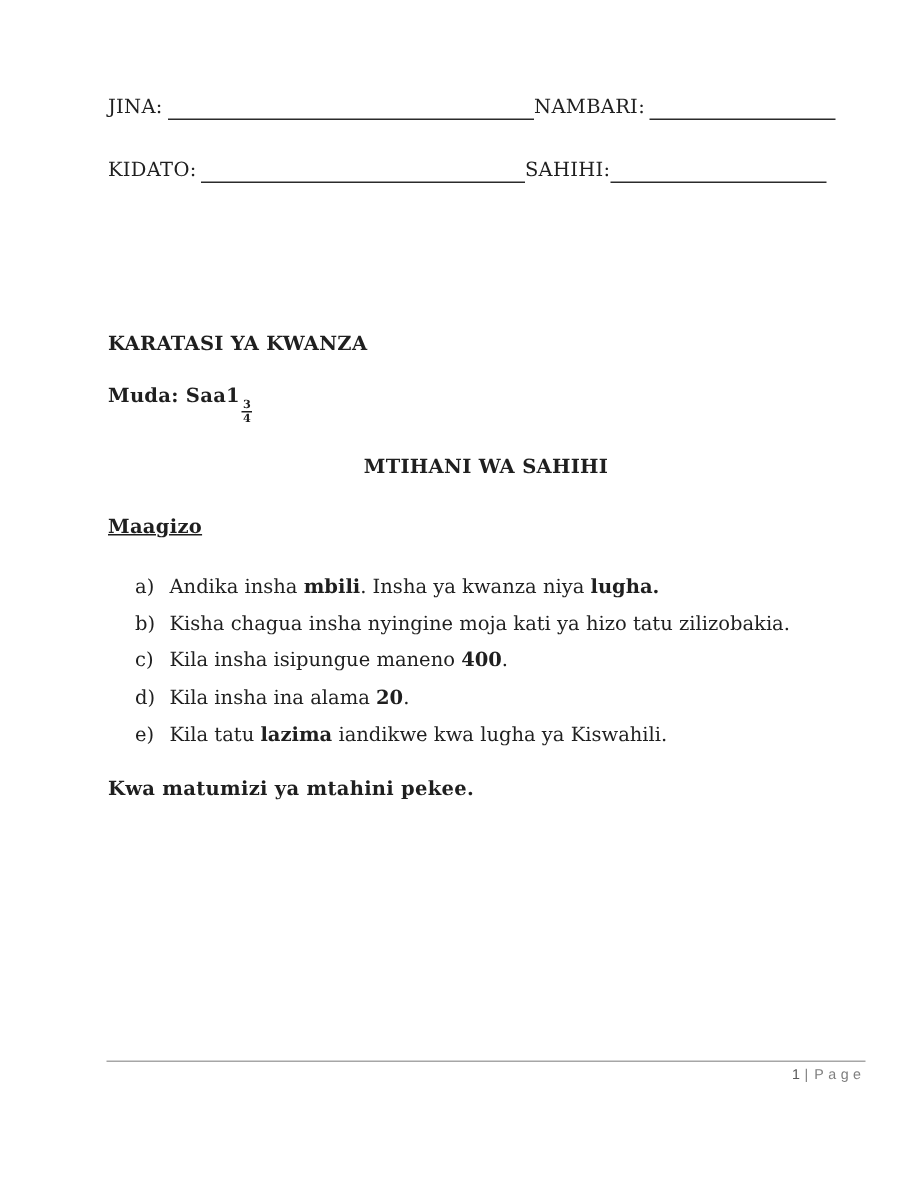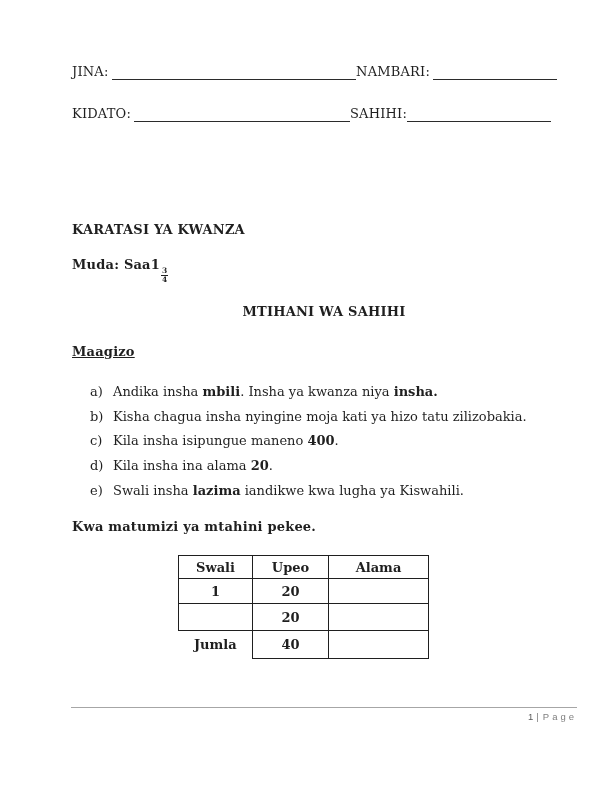--- a/index.html
+++ b/index.html
@@ -113,59 +113,35 @@
         <span class="num">3</span>
         <span class="den">4</span>
       </span>
   </div>
 
   <div class="abs heading centered nowrap" style="top:303px;">MTIHANI WA SAHIHI</div>
 
   <div class="abs heading underlined nowrap" style="top:343px; right:auto;">Maagizo</div>
 
   <div class="list-item" style="top:383px;">
-    <span class="marker">a)</span><span>Andika insha </span><span class="bold">mbili</span><span>. Insha ya kwanza niya </span><span class="bold">insha.</span>
+    <span class="marker">a)</span><span>Andika insha </span><span class="bold">mbili</span><span>. Insha ya kwanza niya </span><span class="bold">lugha.</span>
   </div>
   <div class="list-item" style="top:408px;">
     <span class="marker">b)</span><span>Kisha chagua insha nyingine moja kati ya hizo tatu zilizobakia.</span>
   </div>
   <div class="list-item" style="top:432px;">
     <span class="marker">c)</span><span>Kila insha isipungue maneno </span><span class="bold">400</span><span>.</span>
   </div>
   <div class="list-item" style="top:457px;">
     <span class="marker">d)</span><span>Kila insha ina alama </span><span class="bold">20</span><span>.</span>
   </div>
   <div class="list-item" style="top:482px;">
-    <span class="marker">e)</span><span>Swali insha </span><span class="bold">lazima</span><span> iandikwe kwa lugha ya Kiswahili.</span>
+    <span class="marker">e)</span><span>Kila tatu </span><span class="bold">lazima</span><span> iandikwe kwa lugha ya Kiswahili.</span>
   </div>
 
   <div class="abs heading nowrap" style="top:518px;">Kwa matumizi ya mtahini pekee.</div>
 
-  <table class="score-table">
-    <tbody>
-      <tr class="row-header">
-        <th class="col-swali">Swali</th>
-        <th class="col-upeo">Upeo</th>
-        <th class="col-alama">Alama</th>
-      </tr>
-      <tr class="row-1">
-        <td>1</td>
-        <td>20</td>
-        <td></td>
-      </tr>
-      <tr class="row-2">
-        <td></td>
-        <td>20</td>
-        <td></td>
-      </tr>
-      <tr class="row-3">
-        <td class="borderless">Jumla</td>
-        <td>40</td>
-        <td></td>
-      </tr>
-    </tbody>
-  </table>
 
   <div class="footer">
     <span class="pg-num">1</span><span class="pg-sep">|</span><span class="pg-label">Page</span>
   </div>
 
 </div>
 
 </body></html>

